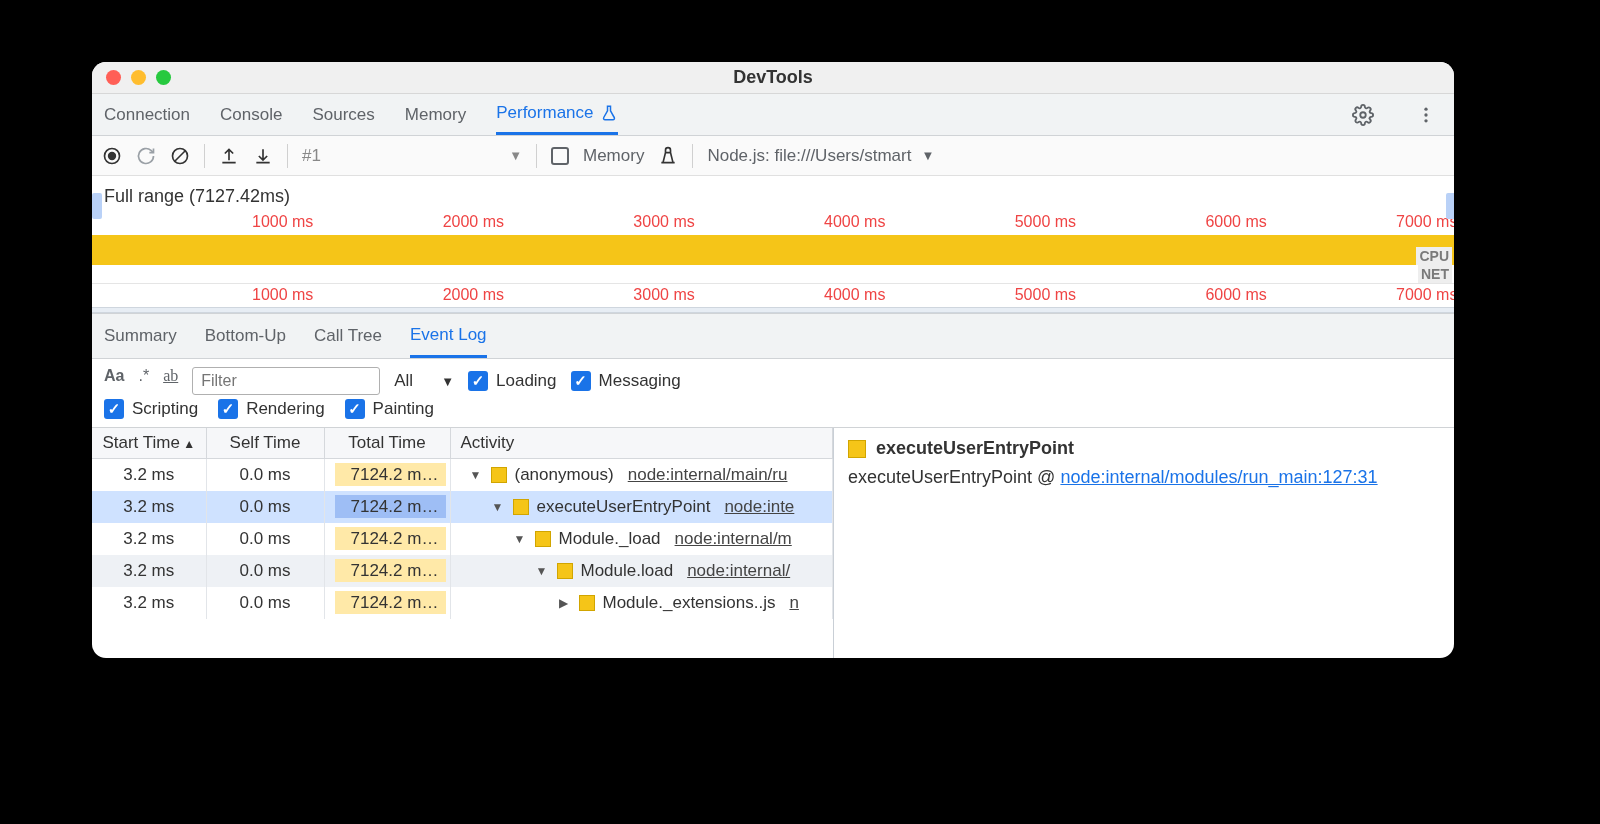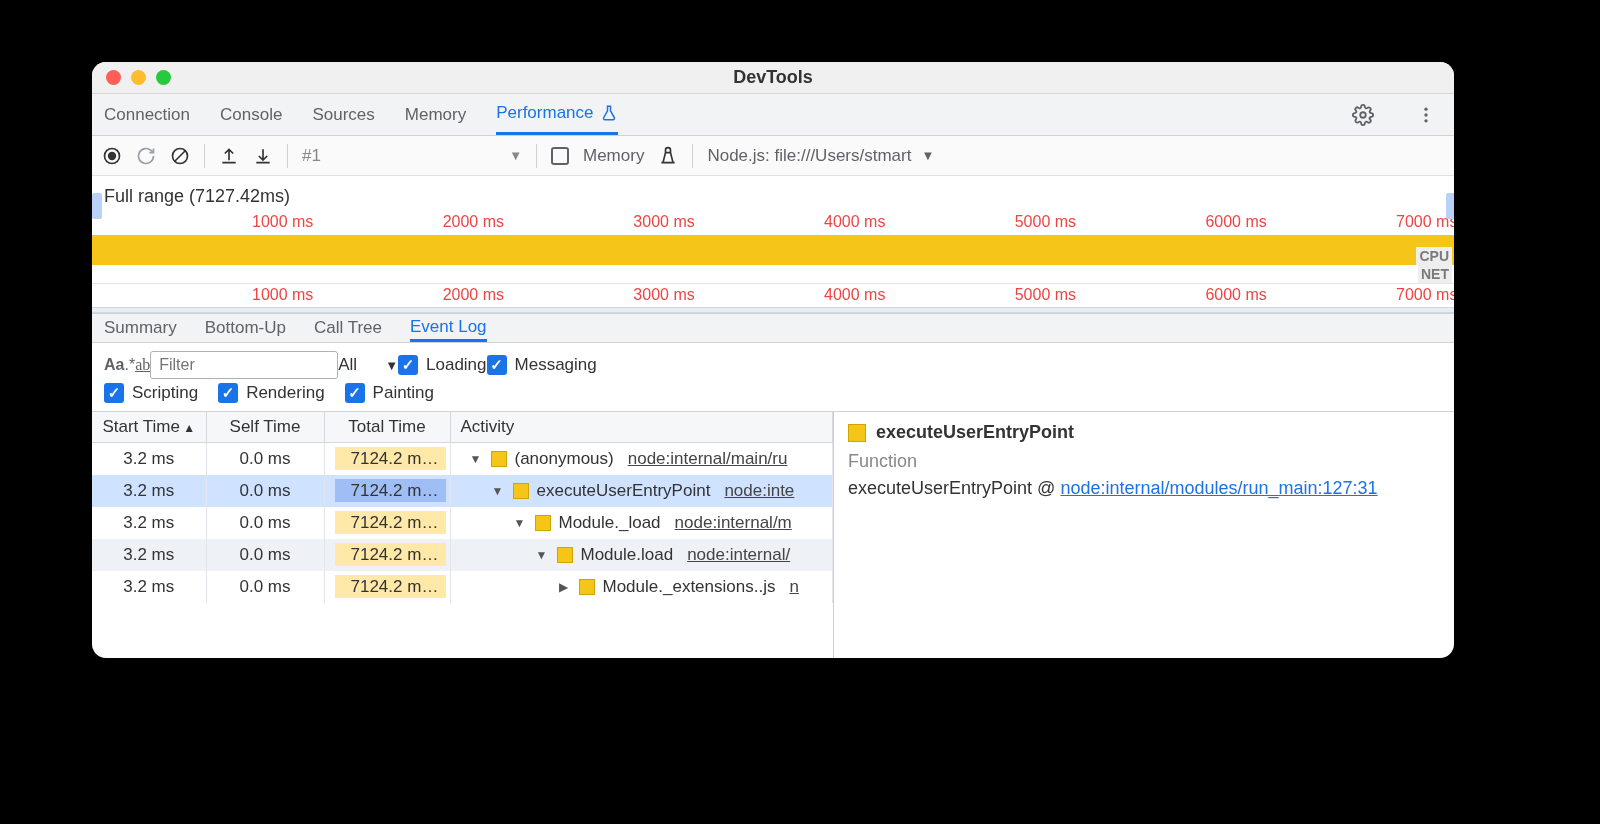--- a/index.html
+++ b/index.html
@@ -88,35 +88,35 @@
   .lbl-cpu { top:12px; }
   .lbl-net { top:30px; }
   .handle { position:absolute; top:-20px; width:10px; height:26px; background:#b9d1f7; border-radius:2px; }
   .handle.left { left:0; }
   .handle.right { right:-2px; }
   .ruler2 { position:relative; height:24px; border-top:1px solid #e5e5e5; }
   .hsep { height:6px; background:#e7edf4; border-top:1px solid #cfd6de; border-bottom:1px solid #cfd6de; }
 
   
   .subtabs {
-    height: 30px;
+    height: 46px;
     background: #f1f3f4;
     display:flex;
     align-items:center;
     padding:0 12px;
     gap:28px;
     color:#5f6368;
     border-top:1px solid #d0d3d6;
     border-bottom:1px solid #d0d3d6;
   }
   .subtabs .tab { cursor:pointer; height:100%; display:flex; align-items:center; }
   .subtabs .tab.active { color:#1a73e8; border-bottom:3px solid #1a73e8; font-weight:500; }
 
   
-  .filterrow { display:flex; align-items:center; padding:8px 12px 4px; flex-wrap:wrap;}
+  .filterrow { display:flex; gap:14px; padding:8px 12px 4px; flex-wrap:wrap;}
   .filterrow2 { display:flex; align-items:center; gap:20px; padding:0 12px 8px; }
   .iconbtn2 { cursor:pointer; color:#5f6368; font-size:16px; }
   .filterinput { border:1px solid #b0b0b0; border-radius:3px; height:28px; width:188px; padding:2px 8px; font-size:16px; }
   .dropdown { display:flex; align-items:center; gap:28px; cursor:pointer; }
   .chklbl { display:flex; align-items:center; gap:8px; cursor:pointer; }
   .bluechk { width:20px;height:20px;background:#1a73e8;border-radius:3px;display:inline-flex;align-items:center;justify-content:center;color:#fff;font-size:15px;font-weight:700;}
 
   
   .split { display:flex; flex:1; min-height:0; border-top:1px solid #d0d3d6;}
   .tablewrap { width:742px; border-right:1px solid #c9cfd6; overflow:hidden; }
@@ -401,21 +401,20 @@
               </td>
             </tr>
           </tbody>
       </table>
     </div>
     <div class="detailpane">
       <div class="detailhdr">
         <span class="sq"></span>
         <span class="detailfn">executeUserEntryPoint</span>
       </div>
-      <div class="detailsub">Function</div>
       <div class="detailline">
         <span>executeUserEntryPoint</span>
         <span>@</span>
         <a class="link">node:internal/modules/run_main:127:31</a>
       </div>
     </div>
   </div>
 
 </div>
 

